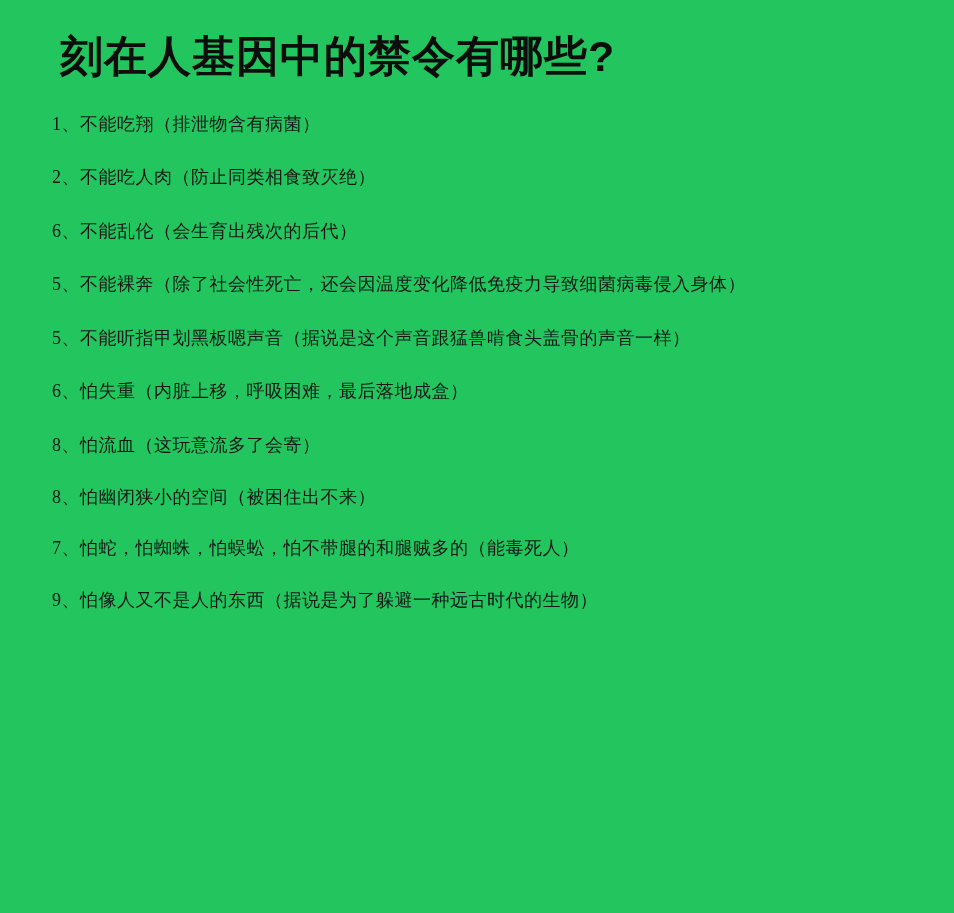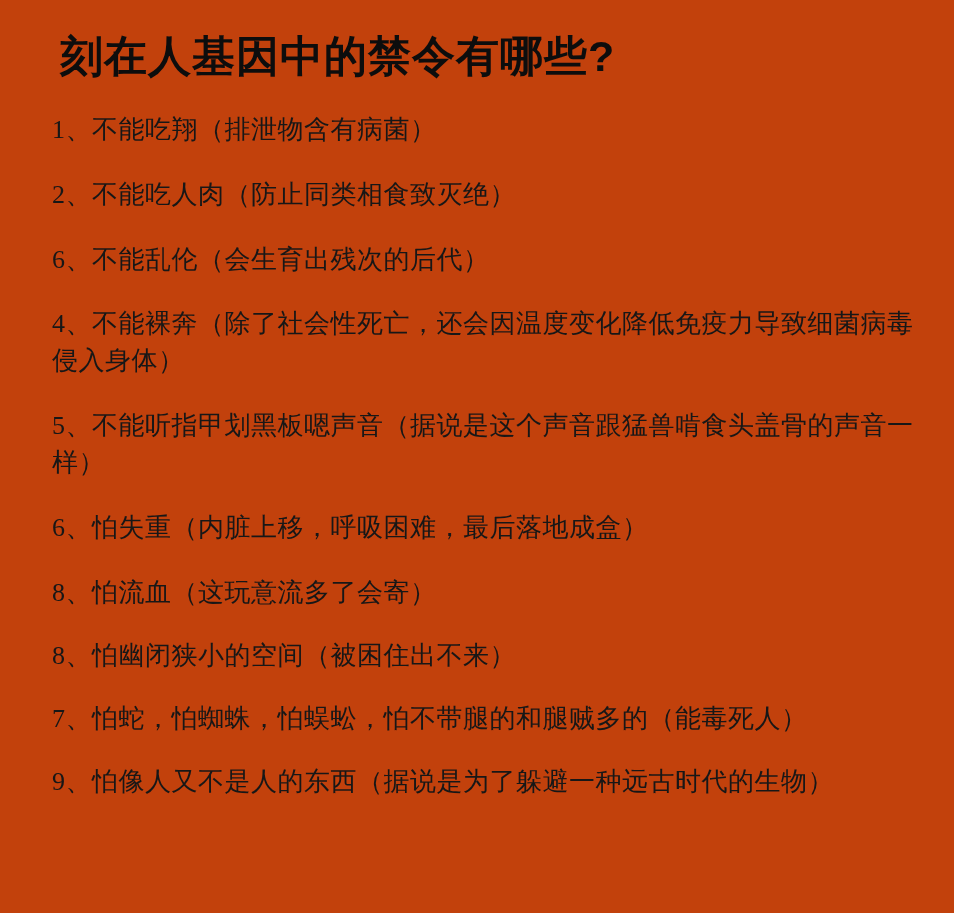--- a/index.html
+++ b/index.html
@@ -10,62 +10,62 @@
     width: 954px;
     height: 913px;
     background: #f2efb4;
     font-family: "Liberation Serif", "DejaVu Serif", serif;
     overflow: hidden;
   }
   .page {
     position: relative;
     width: 954px;
     height: 913px;
-    background: #c2410c;
+    background: #22c55e;
     box-sizing: border-box;
     padding: 30px 22px 0 52px;
   }
   .title {
     font-family: "Liberation Sans", "DejaVu Sans", sans-serif;
     font-weight: bold;
     font-size: 43px;
     line-height: 1.25;
     color: #0d0d0d;
     letter-spacing: 1px;
     margin: 0 0 28px 8px;
     white-space: nowrap;
   }
   .list {
     list-style: none;
     margin: 0;
     padding: 0;
   }
   .item {
     font-family: "Liberation Serif", "DejaVu Serif", serif;
-    font-size: 26px;
+    font-size: 18px;
     line-height: 1.42;
     color: #171717;
     margin: 0 0 28px 0;
     letter-spacing: 0.5px;
     text-indent: 0;
   }
   .item.tight {
     margin-bottom: 26px;
   }
 </style>
 </head>
 <body>
 
 <div class="page">
   <h1 class="title">刻在人基因中的禁令有哪些?</h1>
   <ul class="list">
     <li class="item">1、不能吃翔（排泄物含有病菌）</li>
     <li class="item">2、不能吃人肉（防止同类相食致灭绝）</li>
     <li class="item">6、不能乱伦（会生育出残次的后代）</li>
-    <li class="item">4、不能裸奔（除了社会性死亡，还会因温度变化降低免疫力导致细菌病毒侵入身体）</li>
+    <li class="item">5、不能裸奔（除了社会性死亡，还会因温度变化降低免疫力导致细菌病毒侵入身体）</li>
     <li class="item">5、不能听指甲划黑板嗯声音（据说是这个声音跟猛兽啃食头盖骨的声音一样）</li>
     <li class="item">6、怕失重（内脏上移，呼吸困难，最后落地成盒）</li>
     <li class="item tight">8、怕流血（这玩意流多了会寄）</li>
     <li class="item tight">8、怕幽闭狭小的空间（被困住出不来）</li>
     <li class="item tight">7、怕蛇，怕蜘蛛，怕蜈蚣，怕不带腿的和腿贼多的（能毒死人）</li>
     <li class="item tight">9、怕像人又不是人的东西（据说是为了躲避一种远古时代的生物）</li>
   </ul>
 </div>
 
 </body></html>

